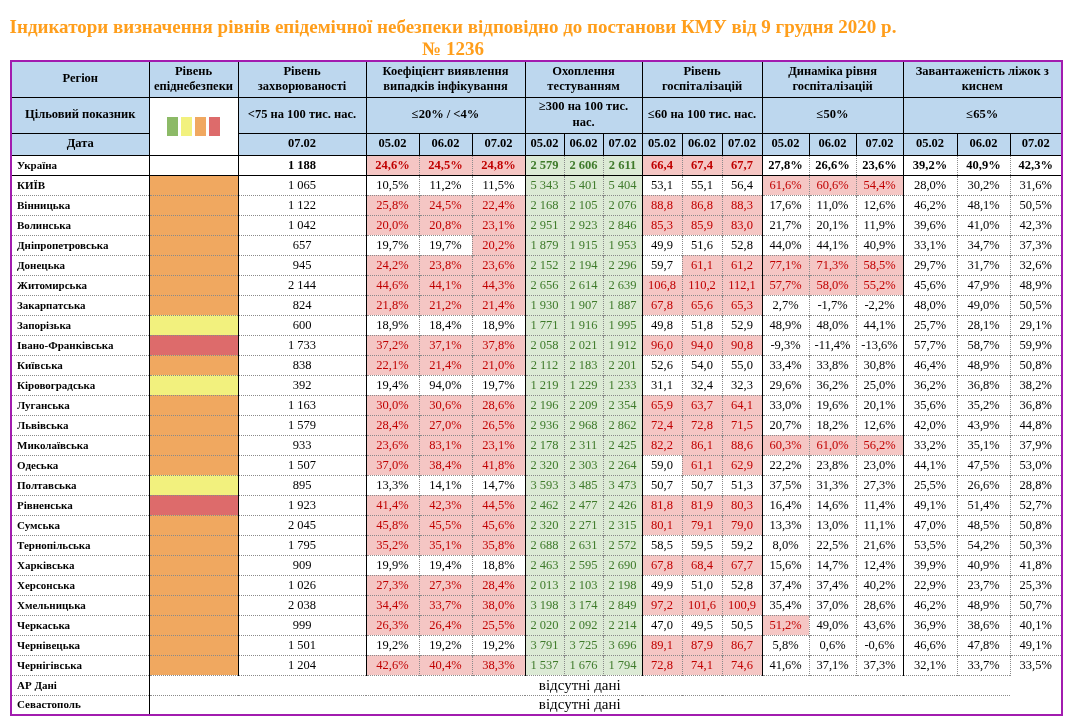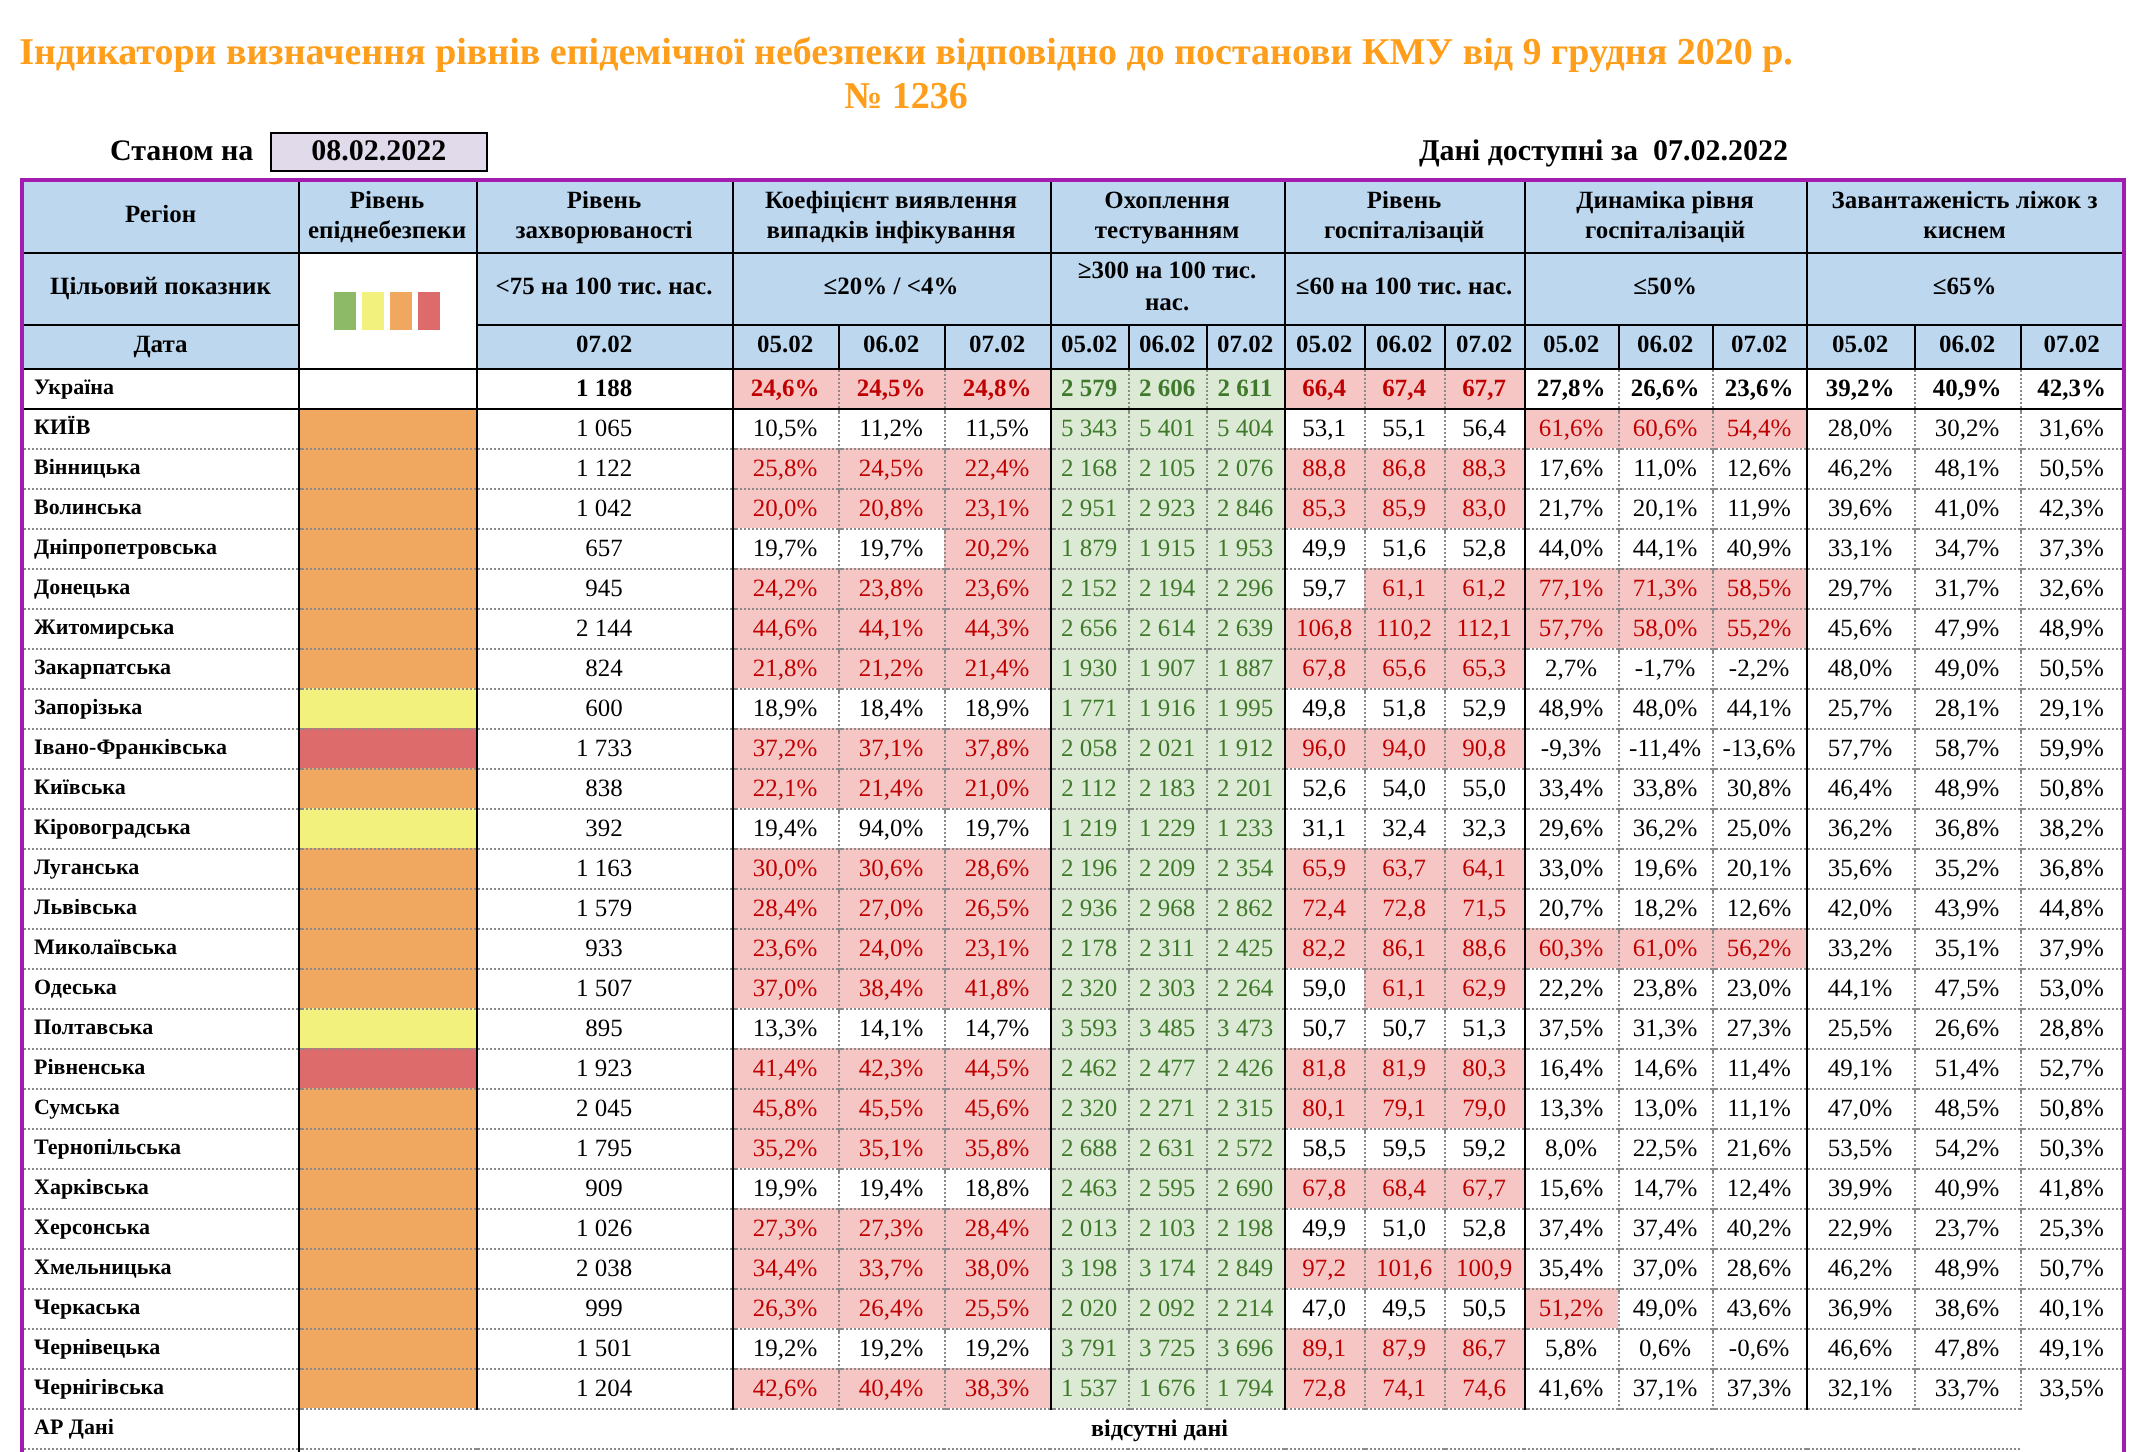--- a/index.html
+++ b/index.html
@@ -34,34 +34,29 @@
   tbody tr.ukr td{border-bottom:1.2px solid #000;}
   td.region{text-align:left;font-weight:bold;padding-left:5px;font-size:11px;}
   td.sol-l{border-left:1px solid #000;}
   td.dot-l{border-left:1px dotted var(--grid-dot);}
   td.bad{background:var(--bad-bg);color:var(--bad-text);}
   td.good{background:var(--good-bg);color:var(--good-text);}
   td.lvl-orange{background:var(--lvl-orange);}
   td.lvl-yellow{background:var(--lvl-yellow);}
   td.lvl-red{background:var(--lvl-red);}
   tr.bold td{font-weight:bold;}
-  td.nodata{border-left:1px solid #000;font-size:12px;font-weight:bold;}
+  td.nodata{border-left:1px solid #000;font-size:15px;}
   .legend{display:flex;justify-content:center;gap:3px;}
   .legend span{display:inline-block;width:11px;height:19px;}
 </style>
 </head>
 <body>
 
 <div class="page">
   <div class="title">Індикатори визначення рівнів епідемічної небезпеки відповідно до постанови КМУ від 9 грудня 2020 р. № 1236</div>
-  <div class="meta-row">
-    <span class="asof-label">Станом на</span>
-    <span class="asof-box">08.02.2022</span>
-    <span class="avail"><span>Дані доступні за</span>&nbsp;&nbsp;<span>07.02.2022</span></span>
-  </div>
   <table id="grid">
       <colgroup>
         <col style="width: 138px;">
         <col style="width: 89px;">
         <col style="width: 128px;">
         <col style="width: 53px;">
         <col style="width: 53px;">
         <col style="width: 53px;">
         <col style="width: 39px;">
         <col style="width: 39px;">
@@ -402,21 +397,21 @@
           <td class="dot-l">12,6%</td>
           <td class="sol-l">42,0%</td>
           <td class="dot-l">43,9%</td>
           <td class="dot-l">44,8%</td>
         </tr>
         <tr>
           <td class="region">Миколаївська</td>
           <td class="sol-l lvl-orange"></td>
           <td class="sol-l">933</td>
           <td class="sol-l bad">23,6%</td>
-          <td class="dot-l bad">24,0%</td>
+          <td class="dot-l bad">83,1%</td>
           <td class="dot-l bad">23,1%</td>
           <td class="sol-l good">2 178</td>
           <td class="dot-l good">2 311</td>
           <td class="dot-l good">2 425</td>
           <td class="sol-l bad">82,2</td>
           <td class="dot-l bad">86,1</td>
           <td class="dot-l bad">88,6</td>
           <td class="sol-l bad">60,3%</td>
           <td class="dot-l bad">61,0%</td>
           <td class="dot-l bad">56,2%</td>

